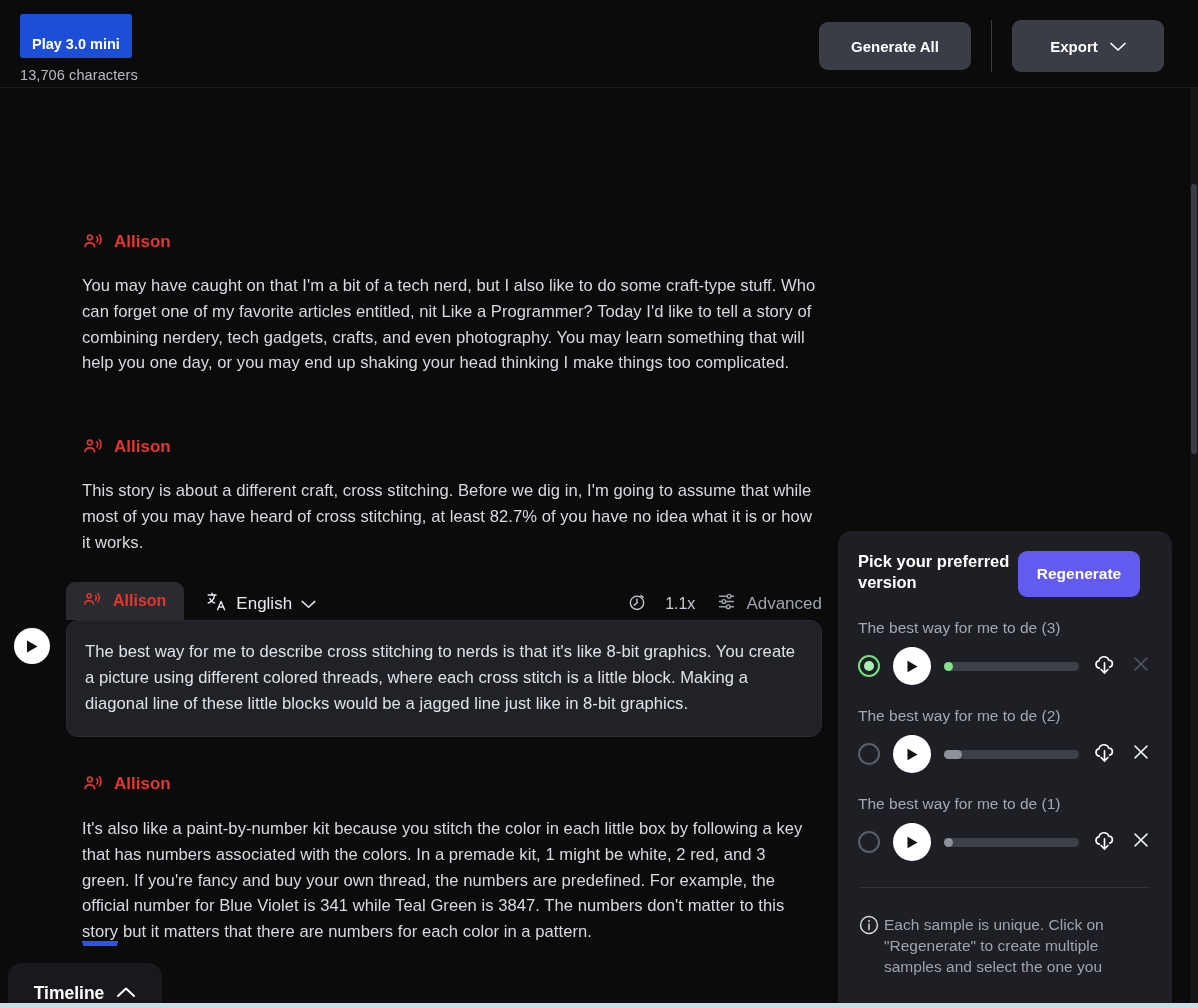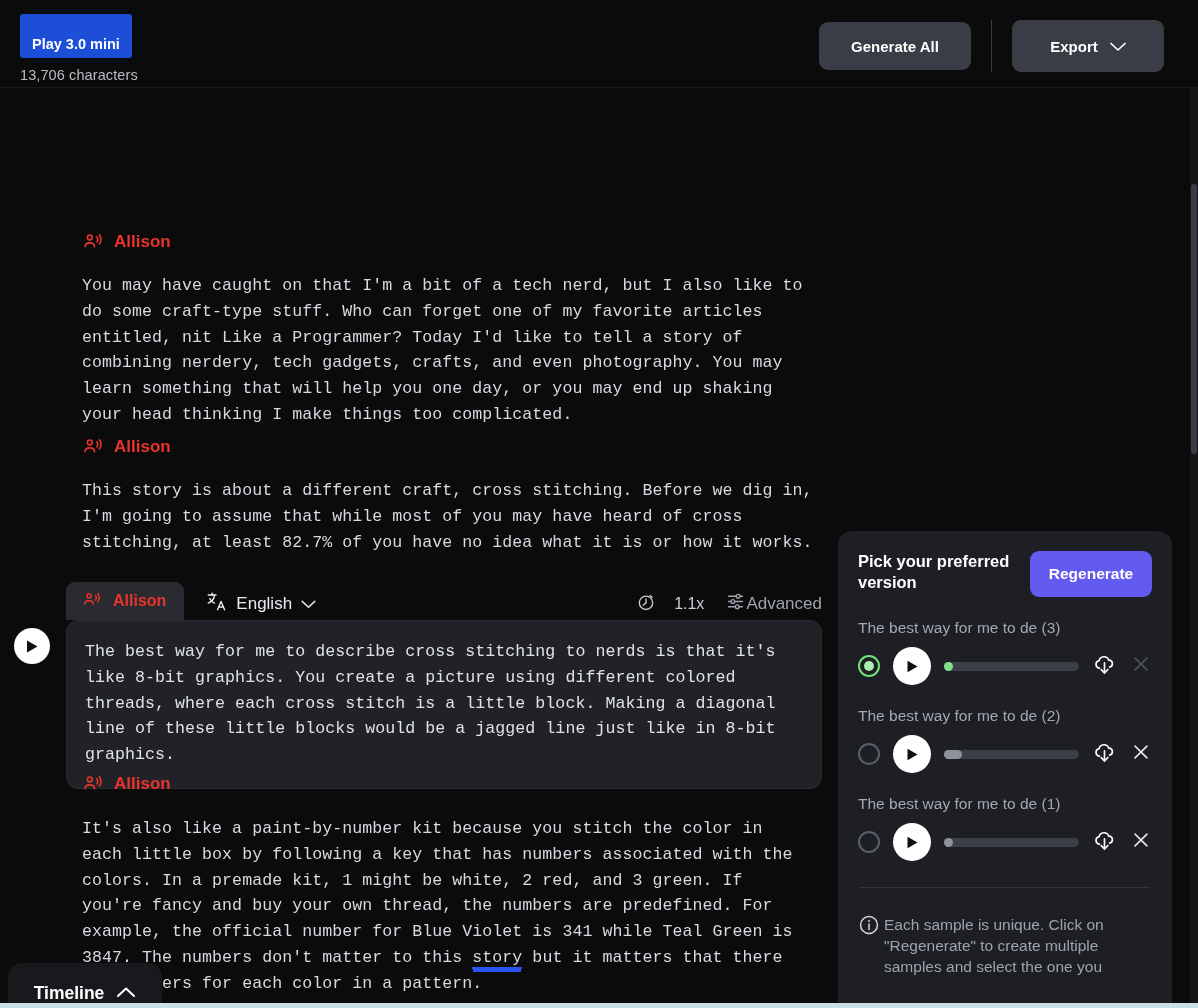--- a/index.html
+++ b/index.html
@@ -54,21 +54,20 @@
   }
   .scripts { position: absolute; left: 0; top: 0; width: 830px; }
   .speaker-row {
     display: flex; align-items: center; gap: 10px;
     color: #e8342c; font-size: 17px; font-weight: 700;
   }
   .speaker-icon { width: 22px; height: 22px; display: block; }
   .para {
     color: #d7dae1; font-size: 16.6px; line-height: 25.8px;
     letter-spacing: 0.05px;
-    font-family: Liberation Mono, monospace;
   }
 
   
   #spk-1 { position: absolute; left: 82px; top: 143px; }
   #para-1 { position: absolute; left: 82px; top: 185px; width: 738px; }
   #spk-2 { position: absolute; left: 82px; top: 348px; }
   #para-2 { position: absolute; left: 82px; top: 390px; width: 738px; }
   #spk-4 { position: absolute; left: 82px; top: 685px; }
   #para-4 { position: absolute; left: 82px; top: 728px; width: 730px; }
   #spk-5 { position: absolute; left: 82px; top: 913px; }
@@ -94,21 +93,21 @@
     display: flex; align-items: center; gap: 9px;
     margin-left: 22px; margin-bottom: 4px; cursor: pointer;
   }
   .lang-label { color: #e7eaf0; font-size: 17px; }
   .toolbar-right {
     position: absolute; right: 0; bottom: 4px;
     display: flex; align-items: center; gap: 11px;
   }
   .speed-box { display: flex; align-items: center; gap: 18px; cursor: pointer; }
   .speed-label { color: #c8ccd4; font-size: 16px; }
-  .adv-box { display: flex; align-items: center; margin-left: 10px; cursor: pointer; }
+  .adv-box { display: flex; align-items: center; gap: 9px; margin-left: 10px; cursor: pointer; }
   .adv-label { color: #9ea3ad; font-size: 17px; }
 
   .editor-card {
     background: #212227; border-radius: 12px;
     padding: 18px 20px 20px 18px; width: 756px;
     border: 1px solid #2a2b30;
   }
   .editor-card .para { color: #dfe2e8; }
 
   .left-play {
@@ -121,21 +120,21 @@
 
   
   .right-panel {
     position: absolute; left: 838px; top: 531px;
     width: 334px; height: 477px;
     background: #1e1f24;
     border-radius: 14px 14px 0 0;
     padding: 20px 20px 0 20px;
     overflow: hidden;
   }
-  .panel-head { display: flex; align-items: flex-start; justify-content: space-between; }
+  .panel-head { display: flex; align-items: flex-start; justify-content: flex-start; }
   .panel-title {
     color: #ffffff; font-size: 16.5px; font-weight: 700; line-height: 21px;
     width: 160px;
   }
   #regenerate {
     background: #635bef; color: #fff; border: none; font-family: inherit;
     font-size: 15.5px; font-weight: 700; border-radius: 9px;
     width: 122px; height: 46px; cursor: pointer;
   }
   .sample { margin-top: 22px; }

